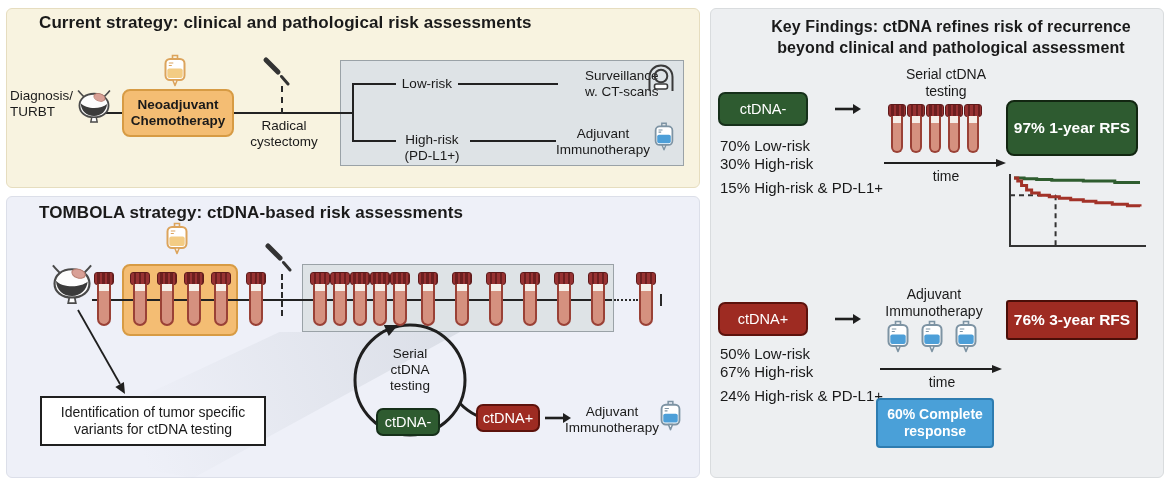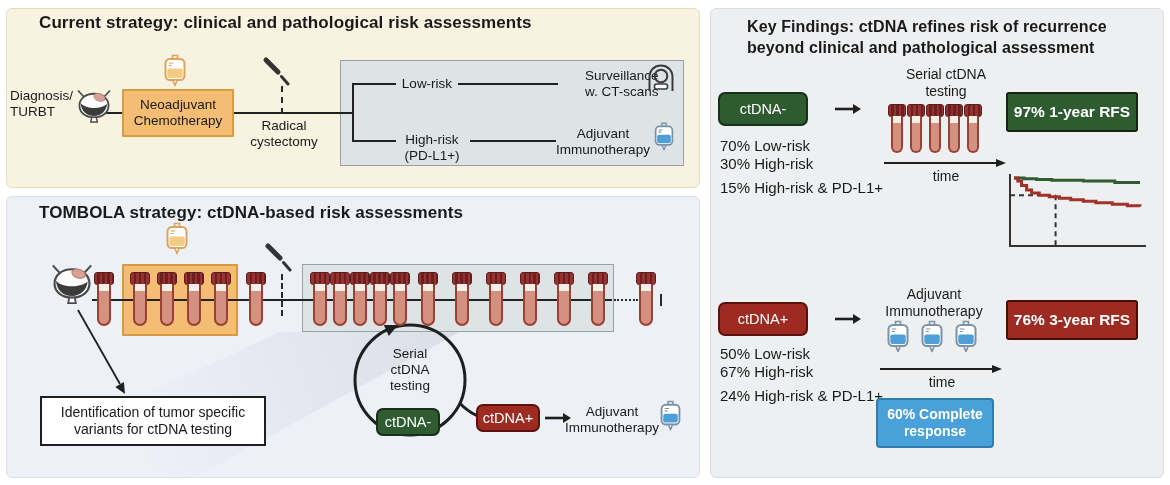--- a/index.html
+++ b/index.html
@@ -14,21 +14,21 @@
   .ptitle{position:absolute;font-weight:700;font-size:17px;letter-spacing:.1px;margin-left:24px;}
   .lbl{position:absolute;font-size:13.5px;line-height:1.18;}
   .ctr{text-align:center;}
   .flow-line{position:absolute;border-top:2px solid var(--line);}
   .branch-line{position:absolute;border-top:2px solid var(--line);}
   .vline{position:absolute;border-left:2px solid var(--line);}
   .dash-v{position:absolute;border-left:2.5px dashed #2a2a2a;}
   .dot-line{position:absolute;border-top:2px dotted #2a2a2a;}
   .tick{position:absolute;width:2px;background:#2a2a2a;}
   .graybox{position:absolute;background:var(--box-gray-bg);border:1.5px solid var(--box-gray-border);box-sizing:border-box;}
-  .orangebox{position:absolute;background:var(--chemo-orange-bg);border:2px solid var(--chemo-orange-border);box-sizing:border-box;border-radius:1px;}
+  .orangebox{position:absolute;background:var(--chemo-orange-bg);border:2px solid var(--chemo-orange-border);box-sizing:border-box;border-radius:8px;font-weight:bold;}
   .pillbox{position:absolute;border-radius:7px;box-sizing:border-box;display:flex;align-items:center;justify-content:center;color:#fff;font-size:14.5px;}
   .green{background:var(--green);border:2px solid var(--green-dark-border);}
   .red{background:var(--red);border:2px solid var(--red-dark-border);}
   .outcome{position:absolute;box-sizing:border-box;display:flex;align-items:center;justify-content:center;color:#fff;font-weight:700;font-size:15.5px;border-radius:3px;}
   .outcome.g{background:var(--green);border:2px solid #122611;}
   .outcome.r{background:var(--red);border:2px solid #4a0e08;}
   .bluebox{position:absolute;background:var(--blue);border:2px solid var(--blue-border);border-radius:4px;box-sizing:border-box;
            display:flex;align-items:center;justify-content:center;color:#fff;font-weight:700;font-size:14px;text-align:center;line-height:1.25;}
   .idbox{position:absolute;background:#fff;border:2px solid #1f1f1f;box-sizing:border-box;
          display:flex;align-items:center;justify-content:center;font-size:14px;text-align:center;line-height:1.25;}
@@ -277,21 +277,21 @@
     <svg viewBox="0 0 26 34" width="100%" height="100%">
       <path d="M10.5 1.5 h5 v3.5 h-5 z" fill="none" stroke="#7d93a3" stroke-width="1.6"></path>
       <rect x="3.5" y="5" width="19" height="21" rx="4.5" fill="#fff" stroke="#7d93a3" stroke-width="2"></rect>
       <rect x="5.3" y="14.5" width="15.4" height="9.5" rx="2" fill="#4d9fd8"></rect>
       <path d="M6.8 9 h4.5 M6.8 11.5 h3" stroke="#7d93a3" stroke-width="1.2"></path>
       <path d="M10.8 26 L13 31.5 L15.2 26 Z" fill="#fff" stroke="#7d93a3" stroke-width="1.6" stroke-linejoin="round"></path>
     </svg>
   </div>
 
 <div class="panel panel-findings">
-  <div class="ptitle" style="left:12px;top:8px;width:408px;font-size:16px;line-height:1.3;">Key Findings: ctDNA refines risk of recurrence beyond clinical and pathological assessment</div>
+  <div class="ptitle" style="left:12px;top:8px;width:408px;font-size:16px;line-height:1.3;text-align:center;">Key Findings: ctDNA refines risk of recurrence beyond clinical and pathological assessment</div>
 </div>
 
 <div class="pillbox green z3" style="left:718px;top:92px;width:90px;height:34px;">ctDNA-</div>
 <div class="stat" style="left:720px;top:136px;">70% Low-risk</div>
 <div class="stat" style="left:720px;top:154px;text-align:center;">30% High-risk</div>
 <div class="stat" style="left:720px;top:178px;">15% High-risk &amp; PD-L1+</div>
 <div class="abs z3" style="left:834px;top:101px;width:28px;height:16px;">
   <svg viewBox="0 0 28 16" width="28" height="16">
     <line x1="1" y1="8" x2="19" y2="8" stroke="#1f1f1f" stroke-width="2.6"></line>
     <polygon points="19,3 27,8 19,13" fill="#1f1f1f"></polygon>
@@ -320,21 +320,21 @@
       <div class="tube-body"></div>
     </div>
   </div>
 <div class="abs z3" style="left:884px;top:158px;width:124px;height:10px;">
   <svg viewBox="0 0 124 10" width="124" height="10">
     <line x1="0" y1="5" x2="112" y2="5" stroke="#1f1f1f" stroke-width="1.8"></line>
     <polygon points="112,1 122,5 112,9" fill="#1f1f1f"></polygon>
   </svg>
 </div>
 <div class="lbl ctr" style="left:884px;top:168px;width:124px;font-size:14px;">time</div>
-<div class="outcome g z3" style="left:1006px;top:92px;width:132px;height:40px;">97% 1-year RFS</div>
+<div class="outcome g z3" style="left:1006px;top:100px;width:132px;height:56px;border-radius:8px;">97% 1-year RFS</div>
 
 <svg class="abs z3" id="km-chart" viewBox="0 0 150 86" style="left:1000px;top:170px;width:150px;height:86px;">
     <path d="M10 4 V76 H146" fill="none" stroke="#333" stroke-width="2"></path>
     <path d="M10 25.25 H 55.580000000000005" fill="none" stroke="#333" stroke-width="2" stroke-dasharray="5 4"></path>
     <path d="M55.580000000000005 25.25 V 76" fill="none" stroke="#333" stroke-width="2" stroke-dasharray="5 4"></path>
     <path d="M14 8 H24.08 V8.75 H36.68 V9.500000000000002 H51.8 V10.250000000000002 H83.30000000000001 V11.000000000000004 H114.80000000000001 V12.500000000000004 H140 V12.500000000000004 H140" fill="none" stroke="#2f5d2f" stroke-width="3"></path>
     <path d="M14 8 H17.78 V11.000000000000004 H21.56 V15.500000000000007 H26.6 V19.999999999999993 H31.64 V22.999999999999996 H39.2 V25.25 H49.28 V26.75 H59.36 V28.25 H70.7 V29.750000000000004 H83.30000000000001 V31.250000000000004 H95.9 V32.75000000000001 H112.28 V34.25000000000001 H127.4 V35.75000000000001 H140 V36.49999999999999 H140" fill="none" stroke="#a23228" stroke-width="3"></path>
   </svg>
 
 <div class="pillbox red z3" style="left:718px;top:302px;width:90px;height:34px;">ctDNA+</div>

